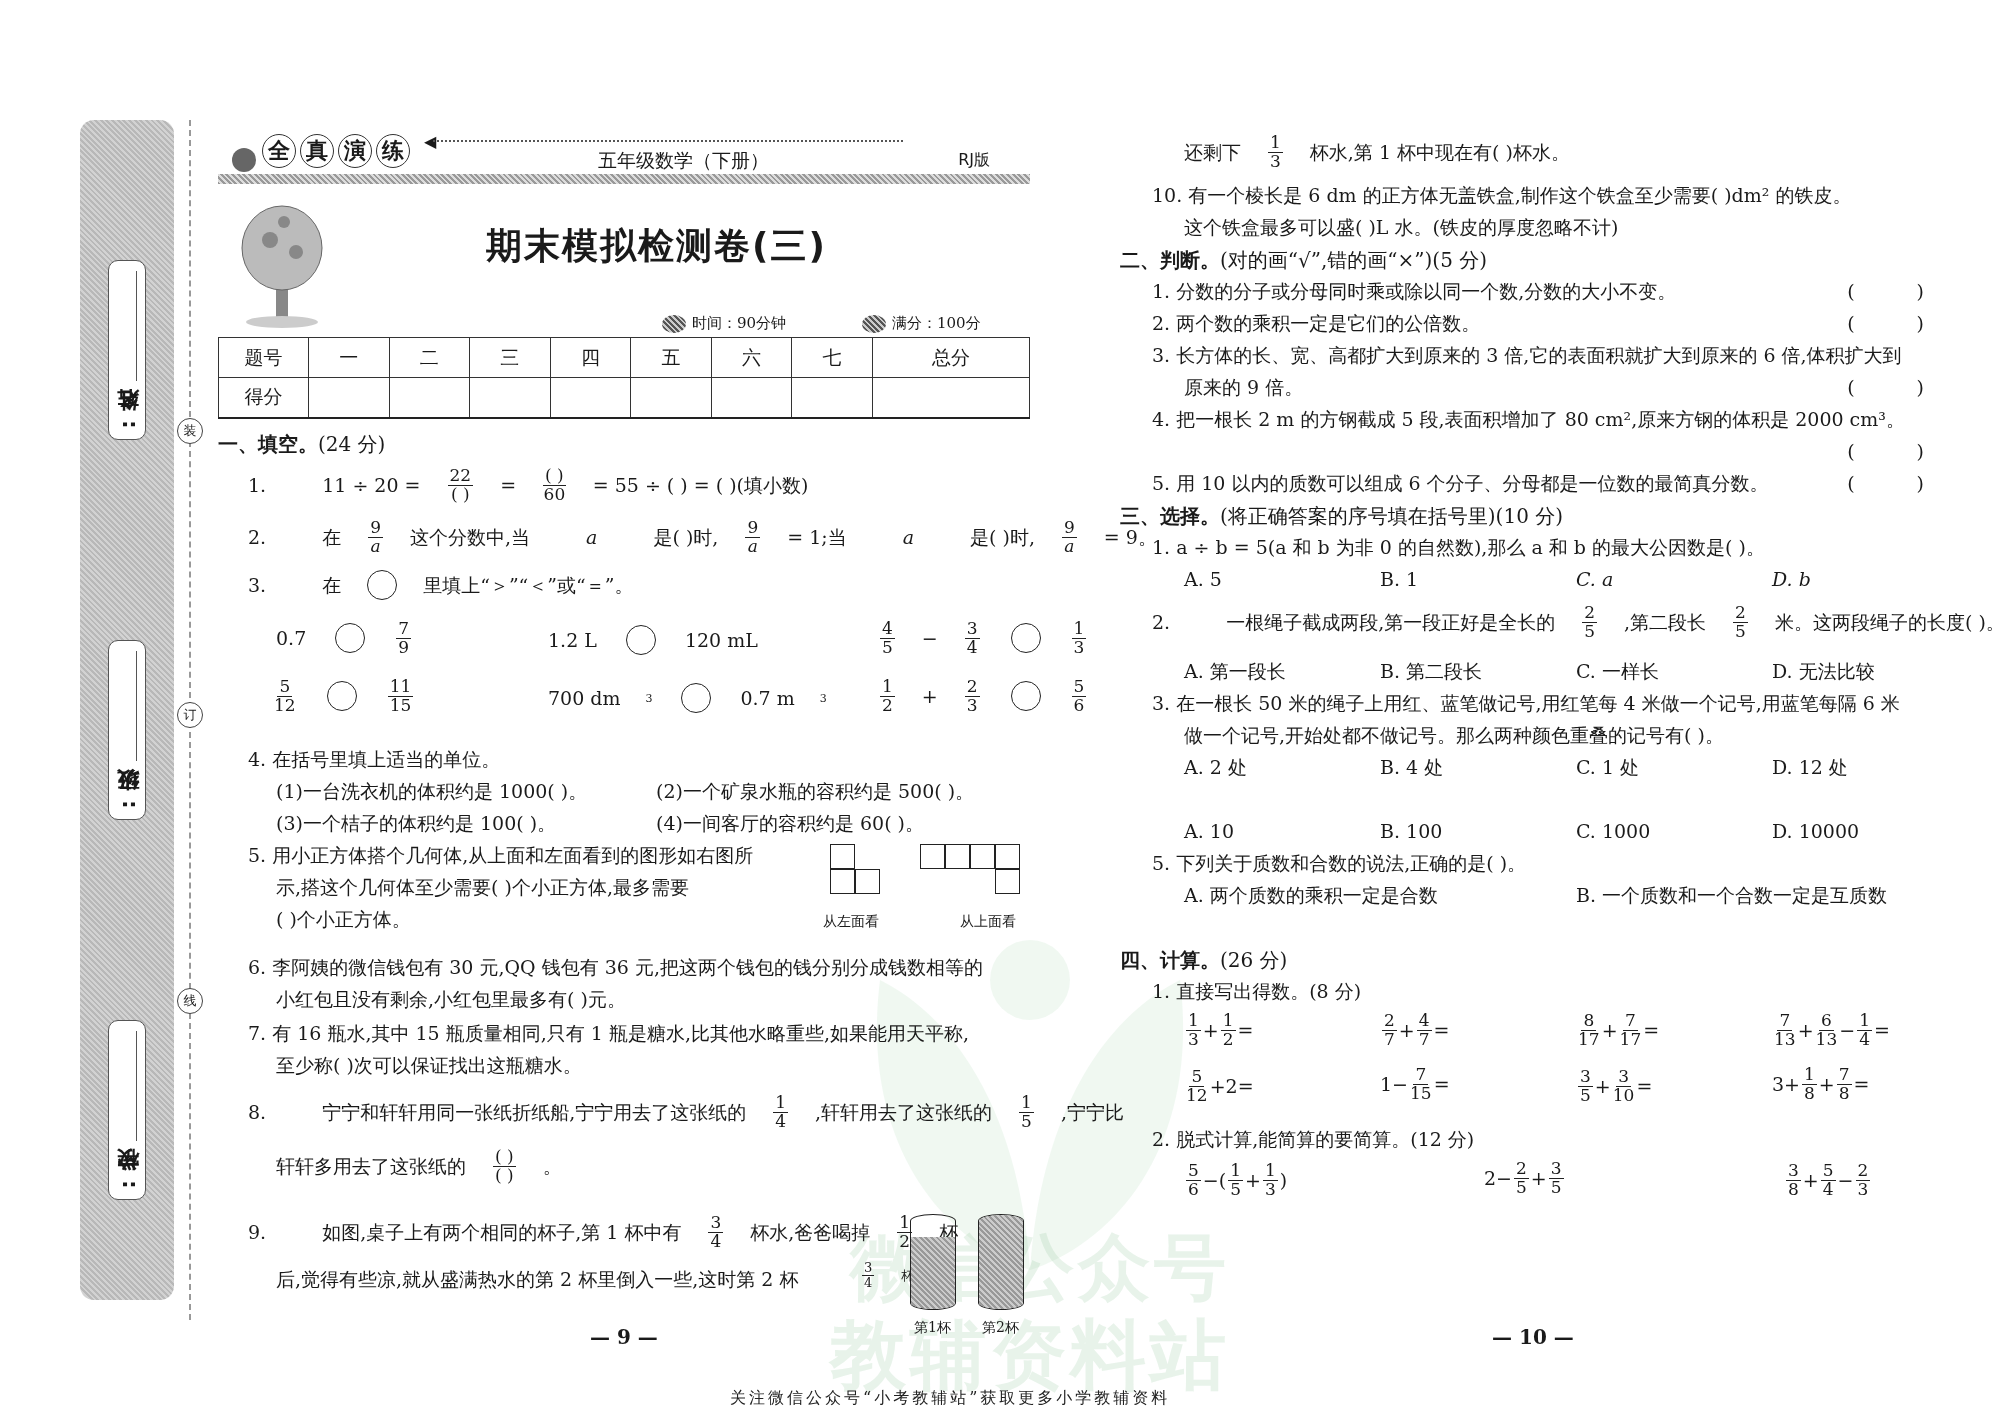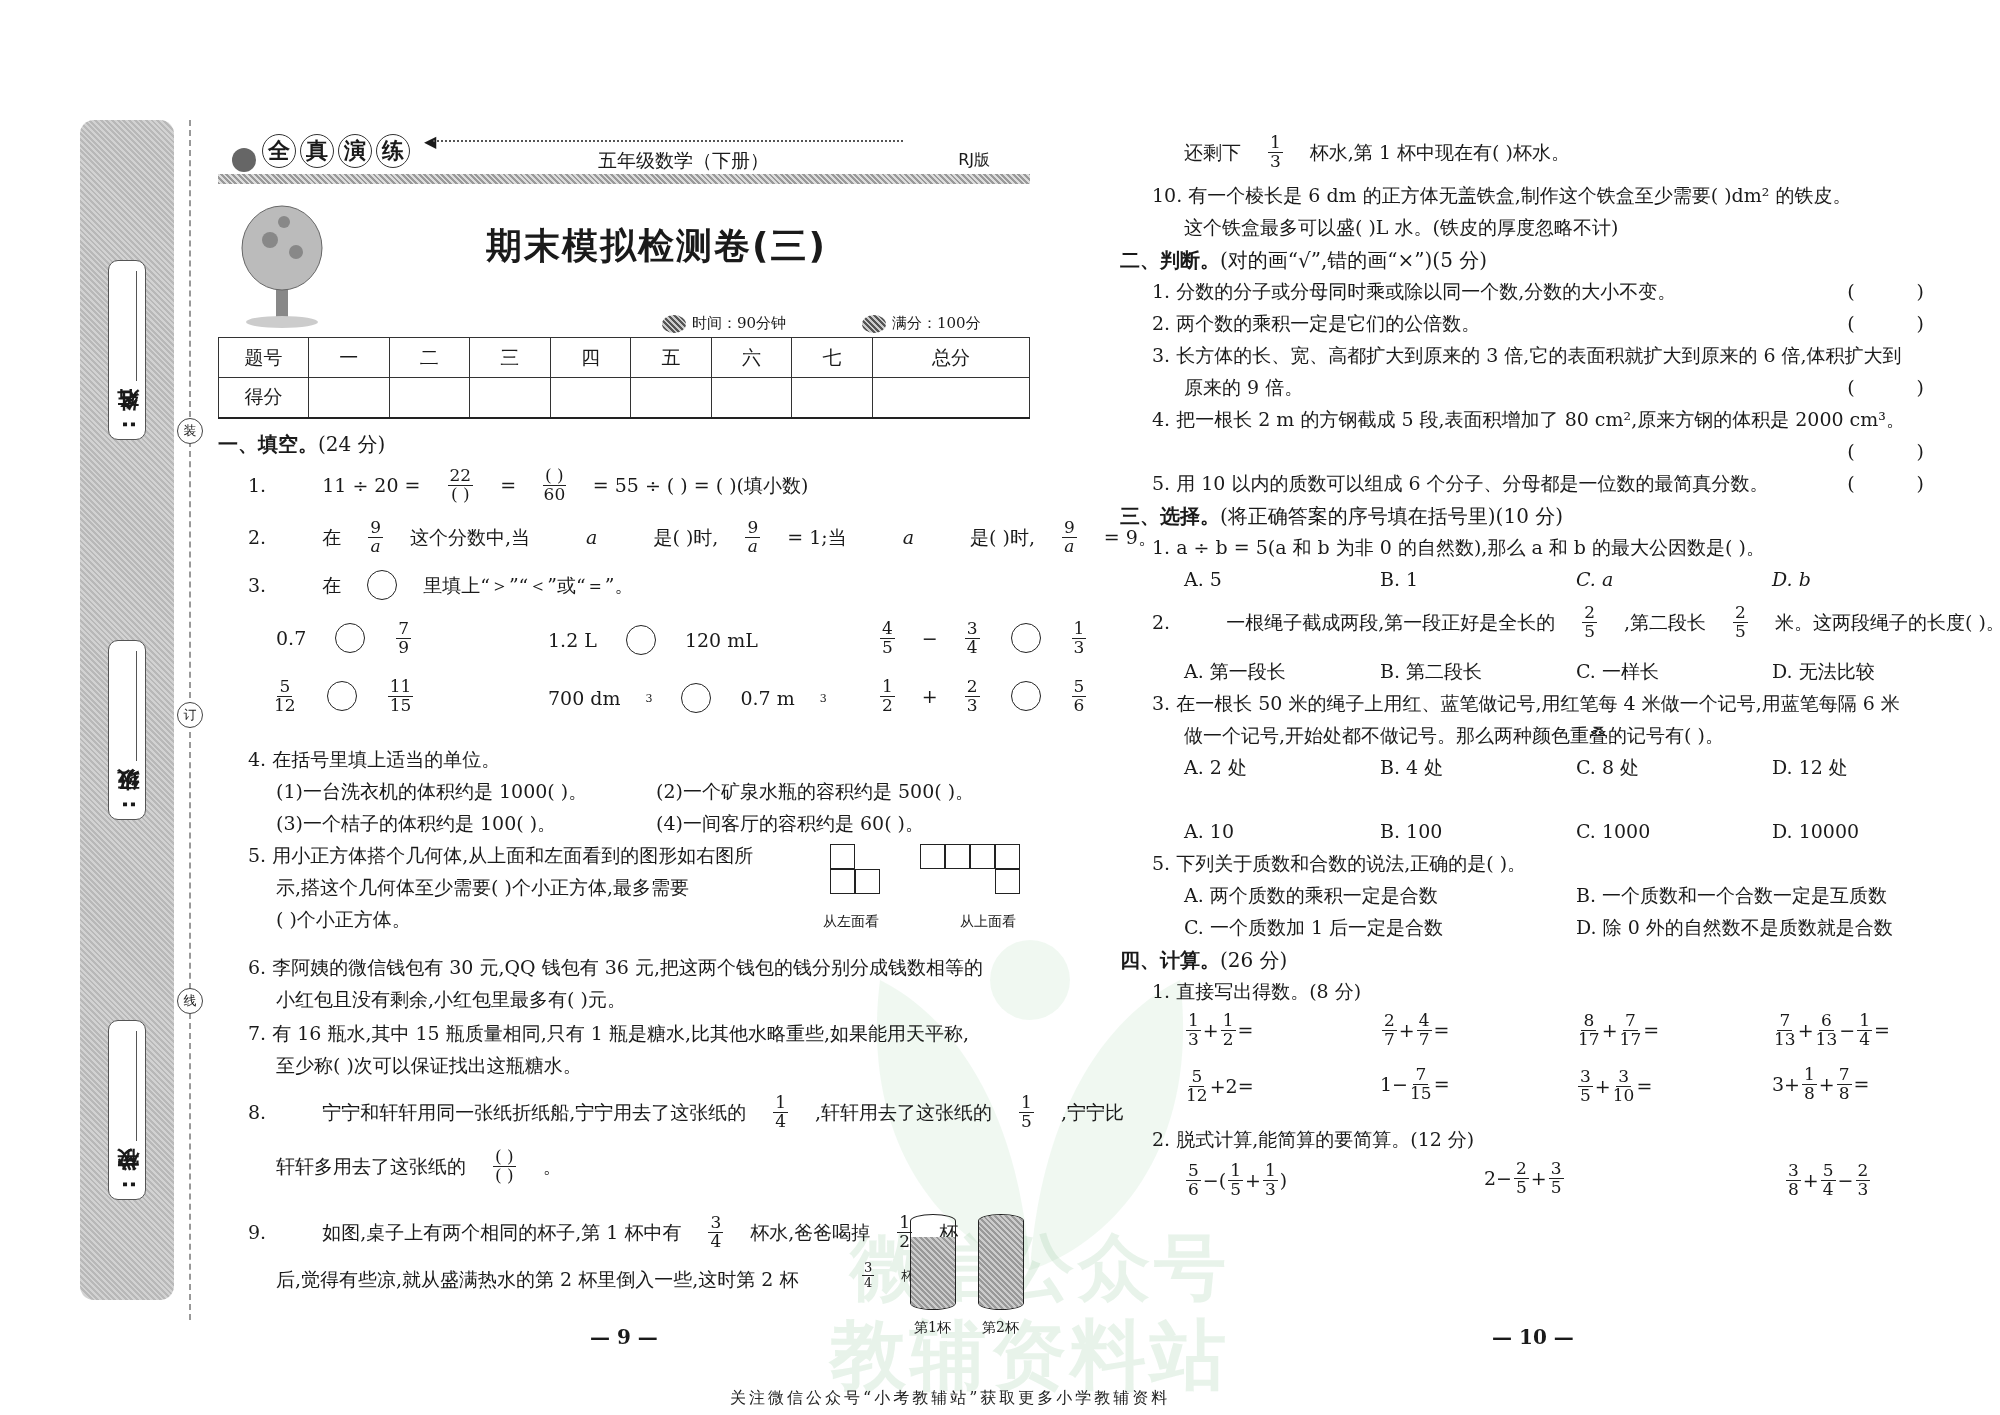--- a/index.html
+++ b/index.html
@@ -444,40 +444,36 @@
     <span style="width:196px">C. 一样长</span>
     <span style="width:196px">D. 无法比较</span>
   </div>
   <div class="q" style="left:32px; top:564px;">
     <span>3.</span>&nbsp;<span>在一根长 50 米的绳子上用红、蓝笔做记号,用红笔每 4 米做一个记号,用蓝笔每隔 6 米</span>
   </div>
   <div class="q" style="left:64px; top:596px;">做一个记号,开始处都不做记号。那么两种颜色重叠的记号有(      )。</div>
   <div class="opts" style="left:64px; top:628px;">
     <span style="width:196px">A. 2 处</span>
     <span style="width:196px">B. 4 处</span>
-    <span style="width:196px">C. 8 处</span>
+    <span style="width:196px">C. 1 处</span>
     <span style="width:196px">D. 12 处</span>
   </div>
   <div class="opts" style="left:64px; top:692px;">
     <span style="width:196px">A. 10</span>
     <span style="width:196px">B. 100</span>
     <span style="width:196px">C. 1000</span>
     <span style="width:196px">D. 10000</span>
   </div>
   <div class="q" style="left:32px; top:724px;">
     <span>5.</span>&nbsp;<span>下列关于质数和合数的说法,正确的是(      )。</span>
   </div>
   <div class="opts" style="left:64px; top:756px;">
     <span style="width:392px">A. 两个质数的乘积一定是合数</span>
     <span style="width:392px">B. 一个质数和一个合数一定是互质数</span>
   </div>
-  <div class="opts" style="left:64px; top:788px;">
-    <span style="width:392px">C. 一个质数加 1 后一定是合数</span>
-    <span style="width:392px">D. 除 0 外的自然数不是质数就是合数</span>
-  </div>
 
   <div class="sec" style="left:0; top:820px;">
     <span>四、计算。</span><span class="note">(26 分)</span>
   </div>
   <div class="q" style="left:32px; top:852px;">
     <span>1.</span>&nbsp;<span>直接写出得数。(8 分)</span>
   </div>
   <div id="calc-grid" style="position:absolute; left:64px; top:880px; width:780px;">
       <div style="position: absolute; left: 0px; top: 0px;"><span style="display: inline-flex; align-items: center; white-space: nowrap;">
           <span class="frac">

